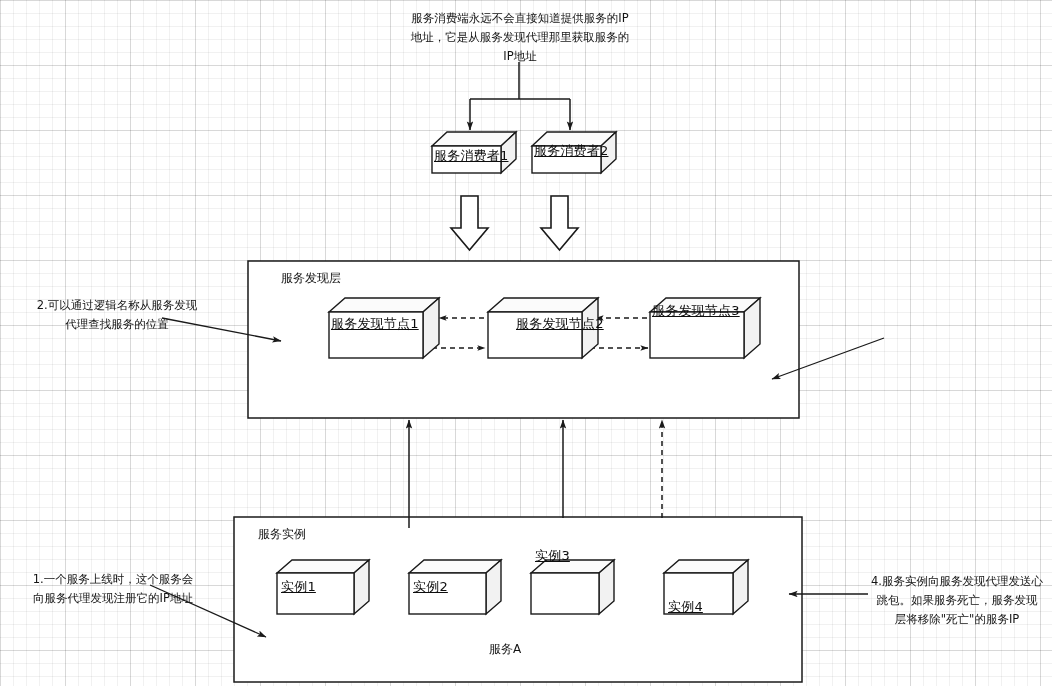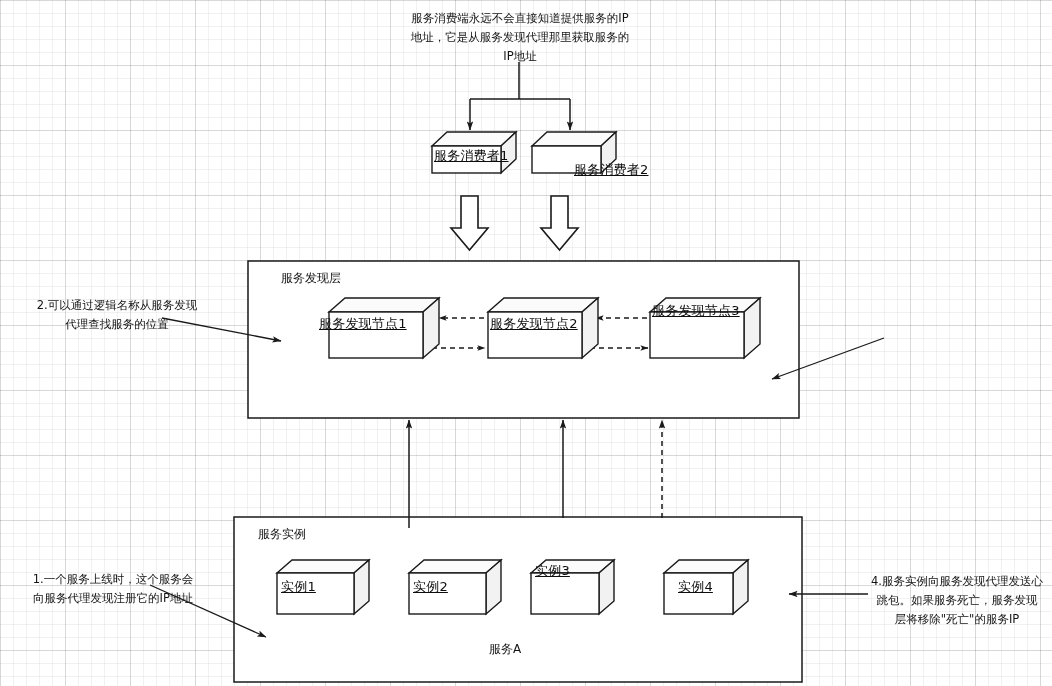--- a/index.html
+++ b/index.html
@@ -176,39 +176,39 @@
   <div class="container-label" style="left:281px; top:270px;text-align:center;">服务发现层</div>
 
   <div class="container-label" style="left:258px; top:526px;">服务实例</div>
 
   <div class="container-label" style="left:489px; top:641px;">服务A</div>
 
   <div class="box3d" style="left:0; top:0;">
     <span class="label" style="left:434px; top:147px;">服务消费者1</span>
   </div>
   <div class="box3d" style="left:0; top:0;">
-    <span class="label" style="left:534px; top:161px;padding-left:40px;">服务消费者2</span>
-  </div>
-
-  <div class="box3d" style="left:0; top:0;">
-    <span class="label" style="left:319px; top:315px;">服务发现节点1</span>
-  </div>
-  <div class="box3d" style="left:0; top:0;">
-    <span class="label" style="left:490px; top:315px;">服务发现节点2</span>
+    <span class="label" style="left:534px; top:142px;">服务消费者2</span>
+  </div>
+
+  <div class="box3d" style="left:0; top:0;">
+    <span class="label" style="left:331px; top:315px;">服务发现节点1</span>
+  </div>
+  <div class="box3d" style="left:0; top:0;">
+    <span class="label" style="left:516px; top:315px;">服务发现节点2</span>
   </div>
   <div class="box3d" style="left:0; top:0;">
     <span class="label" style="left:652px; top:302px;">服务发现节点3</span>
   </div>
 
   <div class="box3d" style="left:0; top:0;">
     <span class="label" style="left:281px; top:578px;">实例1</span>
   </div>
   <div class="box3d" style="left:0; top:0;">
     <span class="label" style="left:413px; top:578px;">实例2</span>
   </div>
   <div class="box3d" style="left:0; top:0;">
-    <span class="label" style="left:535px; top:562px;">实例3</span>
-  </div>
-  <div class="box3d" style="left:0; top:0;">
-    <span class="label" style="left:668px; top:578px;margin-left:10px;">实例4</span>
+    <span class="label" style="left:535px; top:547px;">实例3</span>
+  </div>
+  <div class="box3d" style="left:0; top:0;">
+    <span class="label" style="left:668px; top:598px;">实例4</span>
   </div>
 
 </div>
 
 </body></html>

